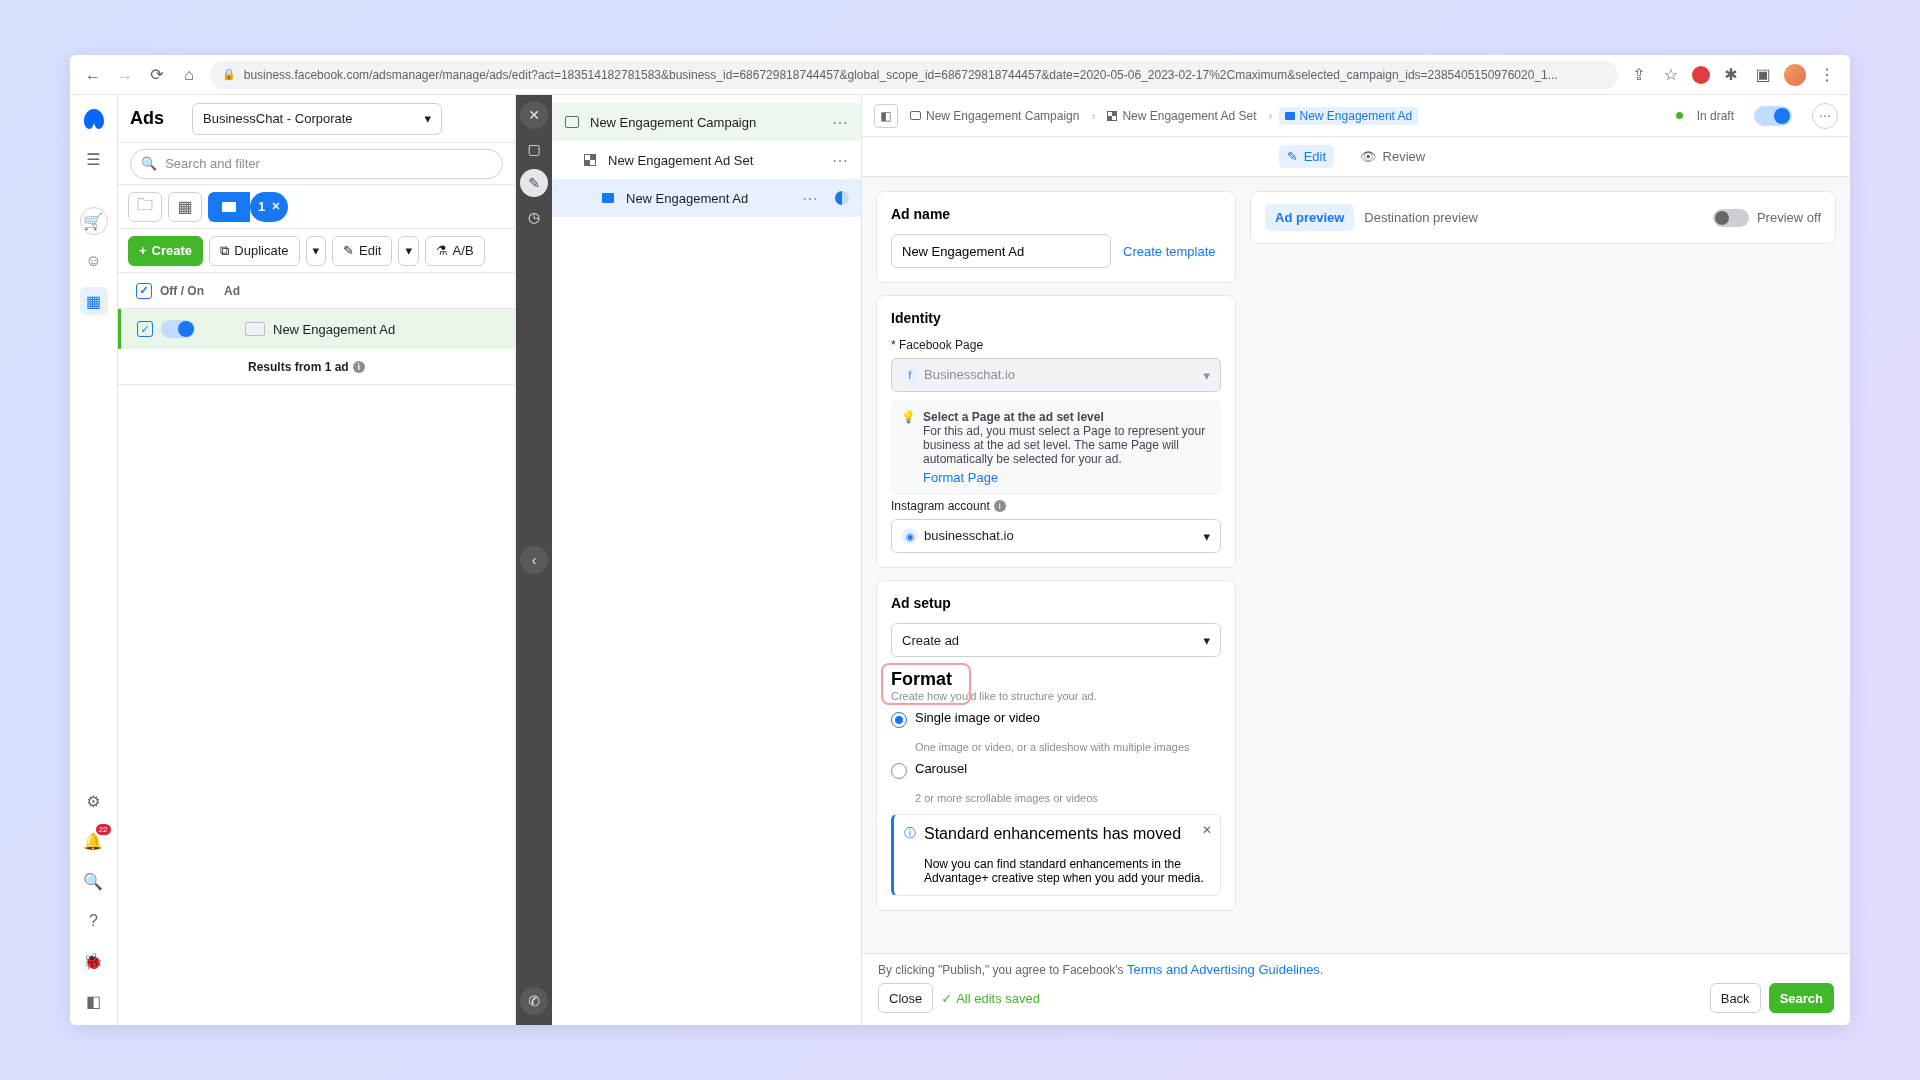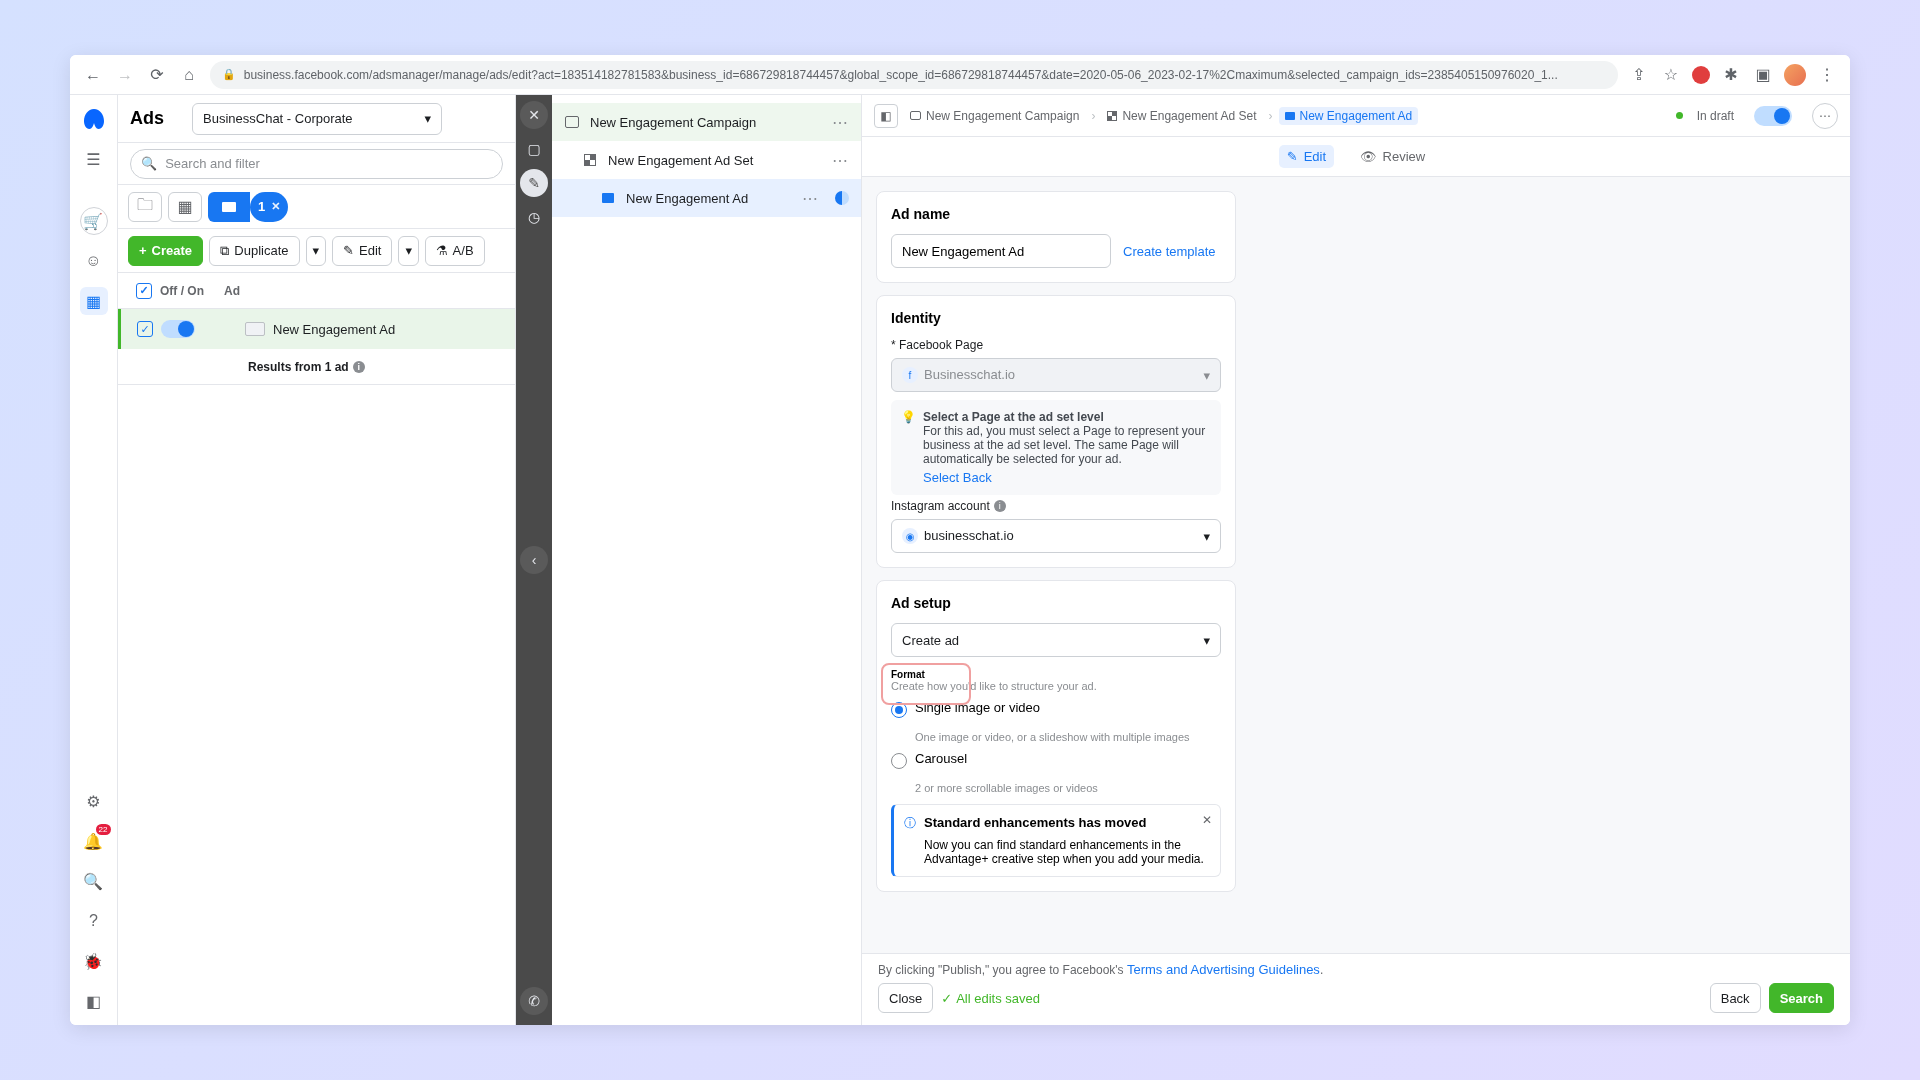--- a/index.html
+++ b/index.html
@@ -87,21 +87,21 @@
 .info-box { background:#f7f8fa; border-radius:6px; padding:10px; font-size:12px; color:#444950; margin-top:8px; display:flex; gap:8px; }
 .bulb { width:14px; height:14px; flex-shrink:0; }
 .sel-icon { width:16px;height:16px;border-radius:50%;background:#e7f0ff;display:inline-flex;align-items:center;justify-content:center;font-size:10px;color:#1877f2;margin-right:6px; }
 .radio-row { display:flex; gap:8px; align-items:flex-start; margin-top:8px; font-size:13px; }
 .radio { width:16px; height:16px; border:1.5px solid #8a8d91; border-radius:50%; flex-shrink:0; margin-top:2px; display:flex;align-items:center;justify-content:center; }
 .radio.on { border-color:#1877f2; }
 .radio.on::after { content:''; width:8px; height:8px; background:#1877f2; border-radius:50%; }
 .radio-sub { font-size:11px; color:#8a8d91; margin-top:16px; }
 .alert { border-left:3px solid #1877f2; background:#fff; border:1px solid #e4e6eb; border-left:3px solid #1877f2; border-radius:6px; padding:10px; display:flex; gap:8px; font-size:12px; margin-top:10px; position:relative; }
 .alert .x { position:absolute; right:8px; top:8px; color:#65676b; cursor:pointer; }
-.alert-title { font-weight:700; font-size:13px; margin-bottom:8px; }
+.alert-title { font-weight:400; font-size:16px; margin-bottom:14px; }
 .preview-col { flex:1; }
 .preview-card { background:#fff; border:1px solid #e4e6eb; border-radius:8px; padding: 12px 14px; display:flex; align-items:center; }
 .prev-tab { font-size:13px; padding:6px 10px; border-radius:5px; color:#65676b; }
 .prev-tab.active { background:#e7f0ff; color:#1877f2; font-weight:600; }
 .toggle-off { width:36px; height:18px; background:#ccd0d5; border-radius:9px; position:relative; margin-right:8px; }
 .toggle-off::after { content:''; position:absolute; left:2px; top:2px; width:14px; height:14px; background:#65676b; border-radius:50%; }
 .footer-bar { height: 72px; background:#fff; border-top:1px solid #e4e6eb; padding: 8px 16px; display:flex; flex-direction:column; gap:6px; }
 .footer-txt { font-size:12px; color:#65676b; }
 .footer-btns { display:flex; align-items:center; gap:8px; }
 .annot-circ { position:absolute; border:2px solid #f0a0a0; border-radius:8px; }
@@ -313,42 +313,42 @@
                 </div>
               <div class="select disabled">
                 <span><span class="sel-icon">f</span><span>Businesschat.io</span></span>
                 <span>▾</span>
               </div>
               <div class="info-box">
                 <span class="bulb">💡</span>
                 <div>
                   <div style="font-weight:600">Select a Page at the ad set level</div>
                   <div>For this ad, you must select a Page to represent your business at the ad set level. The same Page will automatically be selected for your ad.</div>
-                  <div class="link" style="margin-top:4px">Select Back</div>
+                  <div class="link" style="margin-top:4px">Format Page</div>
                 </div>
               </div>
               <div class="label-sm" style="margin-top:4px">
                 <span>Instagram account</span>
                 <span class="info-i">i</span>
               </div>
               <div class="select">
                 <span><span class="sel-icon">◉</span><span>businesschat.io</span></span>
                 <span>▾</span>
               </div>
             </div>
 
             <div class="card" style="position:relative;">
               <h3>Ad setup</h3>
               <div class="select">
                 <span>Create ad</span>
                 <span>▾</span>
               </div>
               <div style="position:relative; margin-top:12px;">
                 <div class="annot-circ" style="left:-10px; top:-6px; width:90px; height:42px;"></div>
-                <div style="font-weight:700; font-size:10px;">Format</div>
+                <div style="font-weight:700; font-size:18px;">Format</div>
                 <div style="font-size:11px; color:#8a8d91;">Create how you'd like to structure your ad.</div>
               </div>
               <div class="radio-row">
                 <div class="radio on"></div>
                 <div>
                   <div>Single image or video</div>
                   <div class="radio-sub">One image or video, or a slideshow with multiple images</div>
                 </div>
               </div>
               <div class="radio-row">
@@ -362,20 +362,29 @@
                 <span style="color:#1877f2">ⓘ</span>
                 <div>
                   <div class="alert-title">Standard enhancements has moved</div>
                   <div>Now you can find standard enhancements in the Advantage+ creative step when you add your media.</div>
                 </div>
                 <span class="x">✕</span>
               </div>
             </div>
           </div>
 
+          <div class="preview-col">
+            <div class="preview-card">
+              <div class="prev-tab active">Ad preview</div>
+              <div class="prev-tab">Destination preview</div>
+              <div style="flex:1"></div>
+              <div class="toggle-off"></div>
+              <span style="font-size:13px;color:#65676b">Preview off</span>
+            </div>
+          </div>
 
         </div>
 
         <div class="footer-bar">
           <div class="footer-txt">
             <span>By clicking "Publish," you agree to Facebook's </span><span class="link">Terms and Advertising Guidelines</span><span>.</span>
           </div>
           <div class="footer-btns">
             <div class="btn">Close</div>
             <span style="color:#42b72a;font-size:13px;display:flex;gap:4px;">

